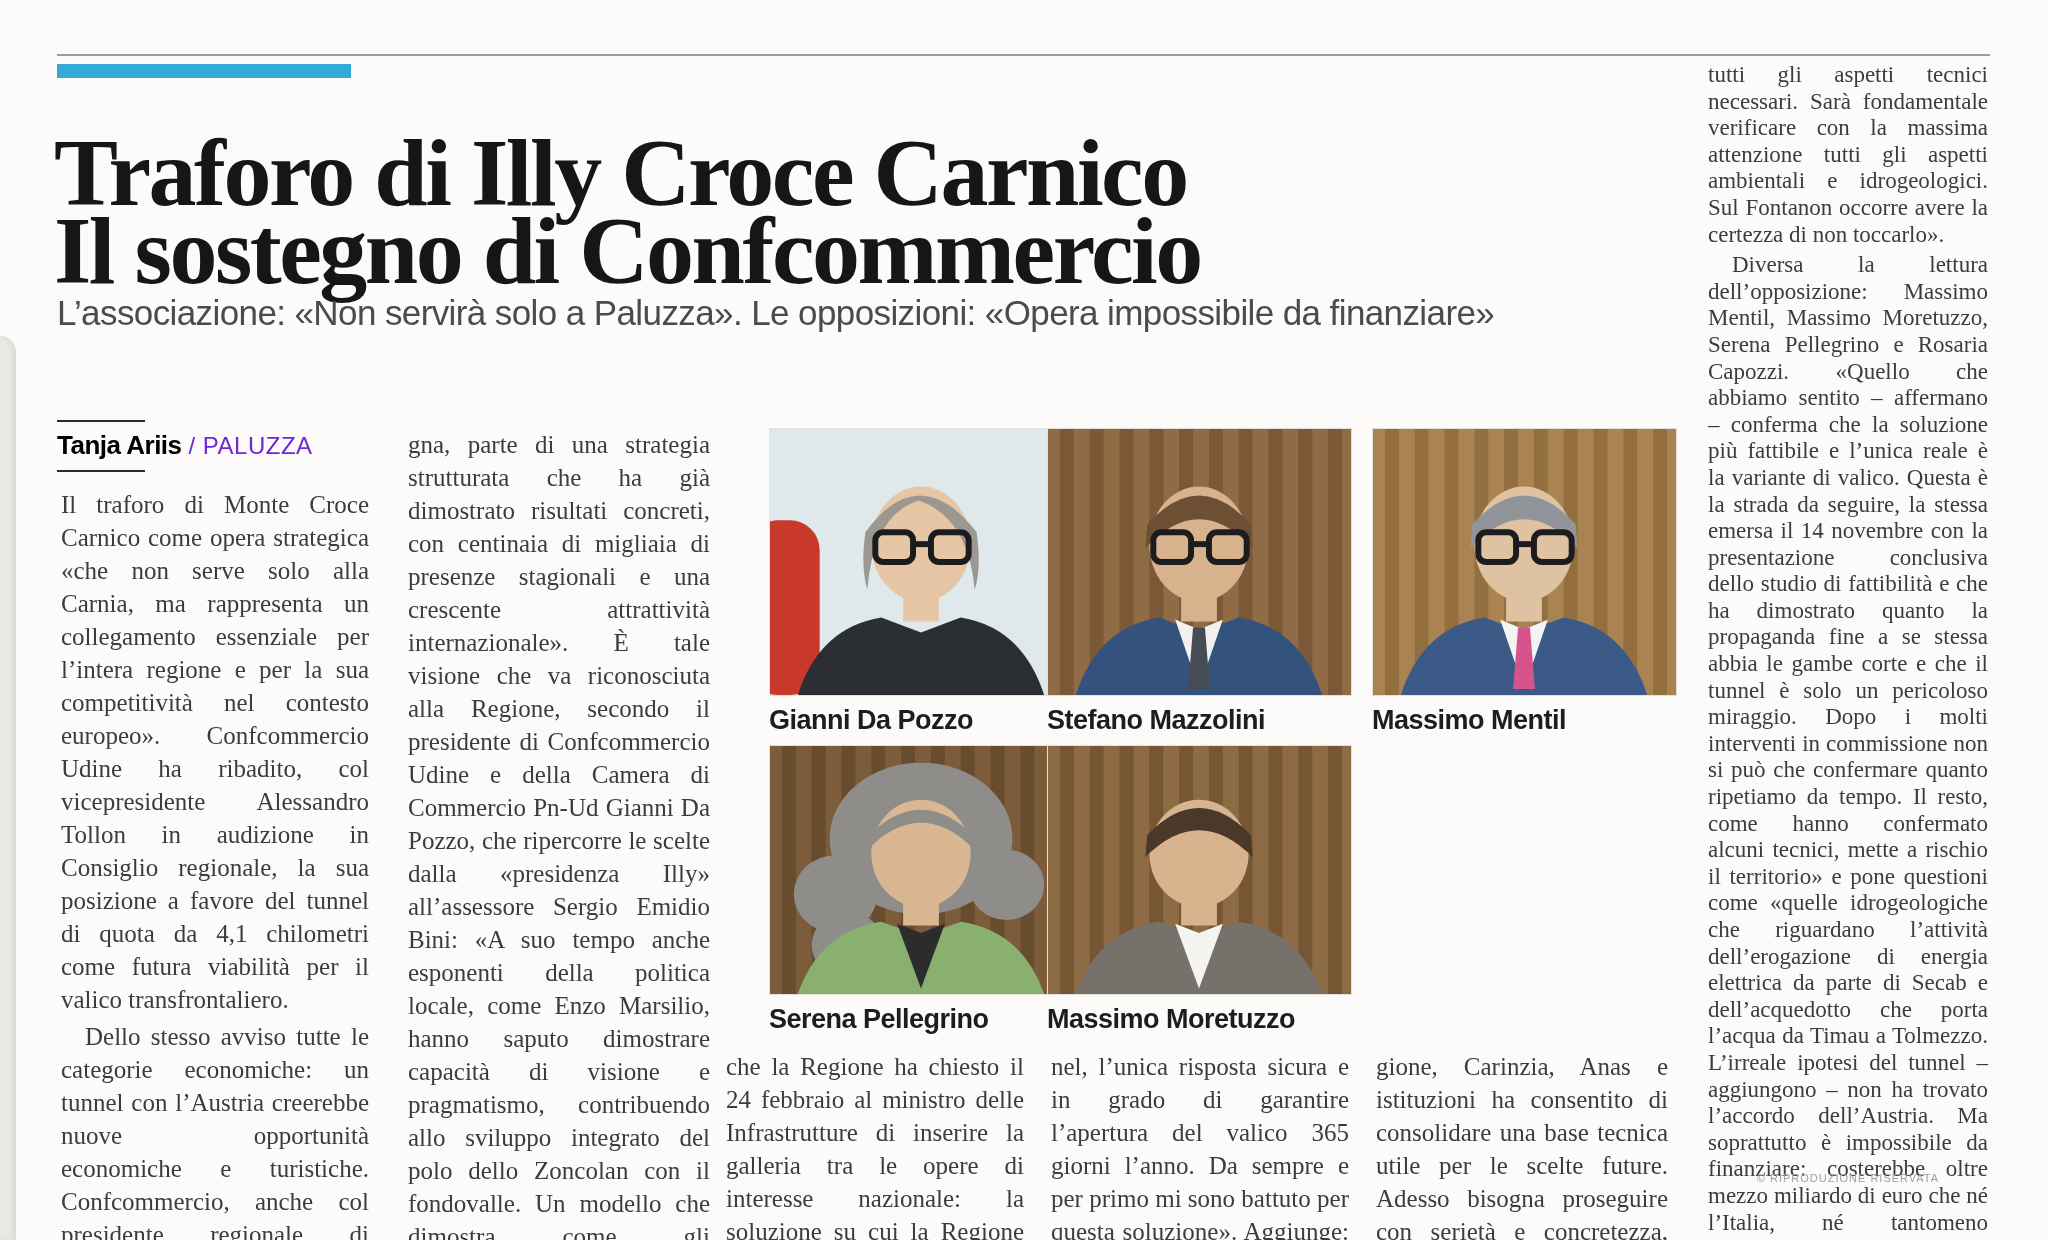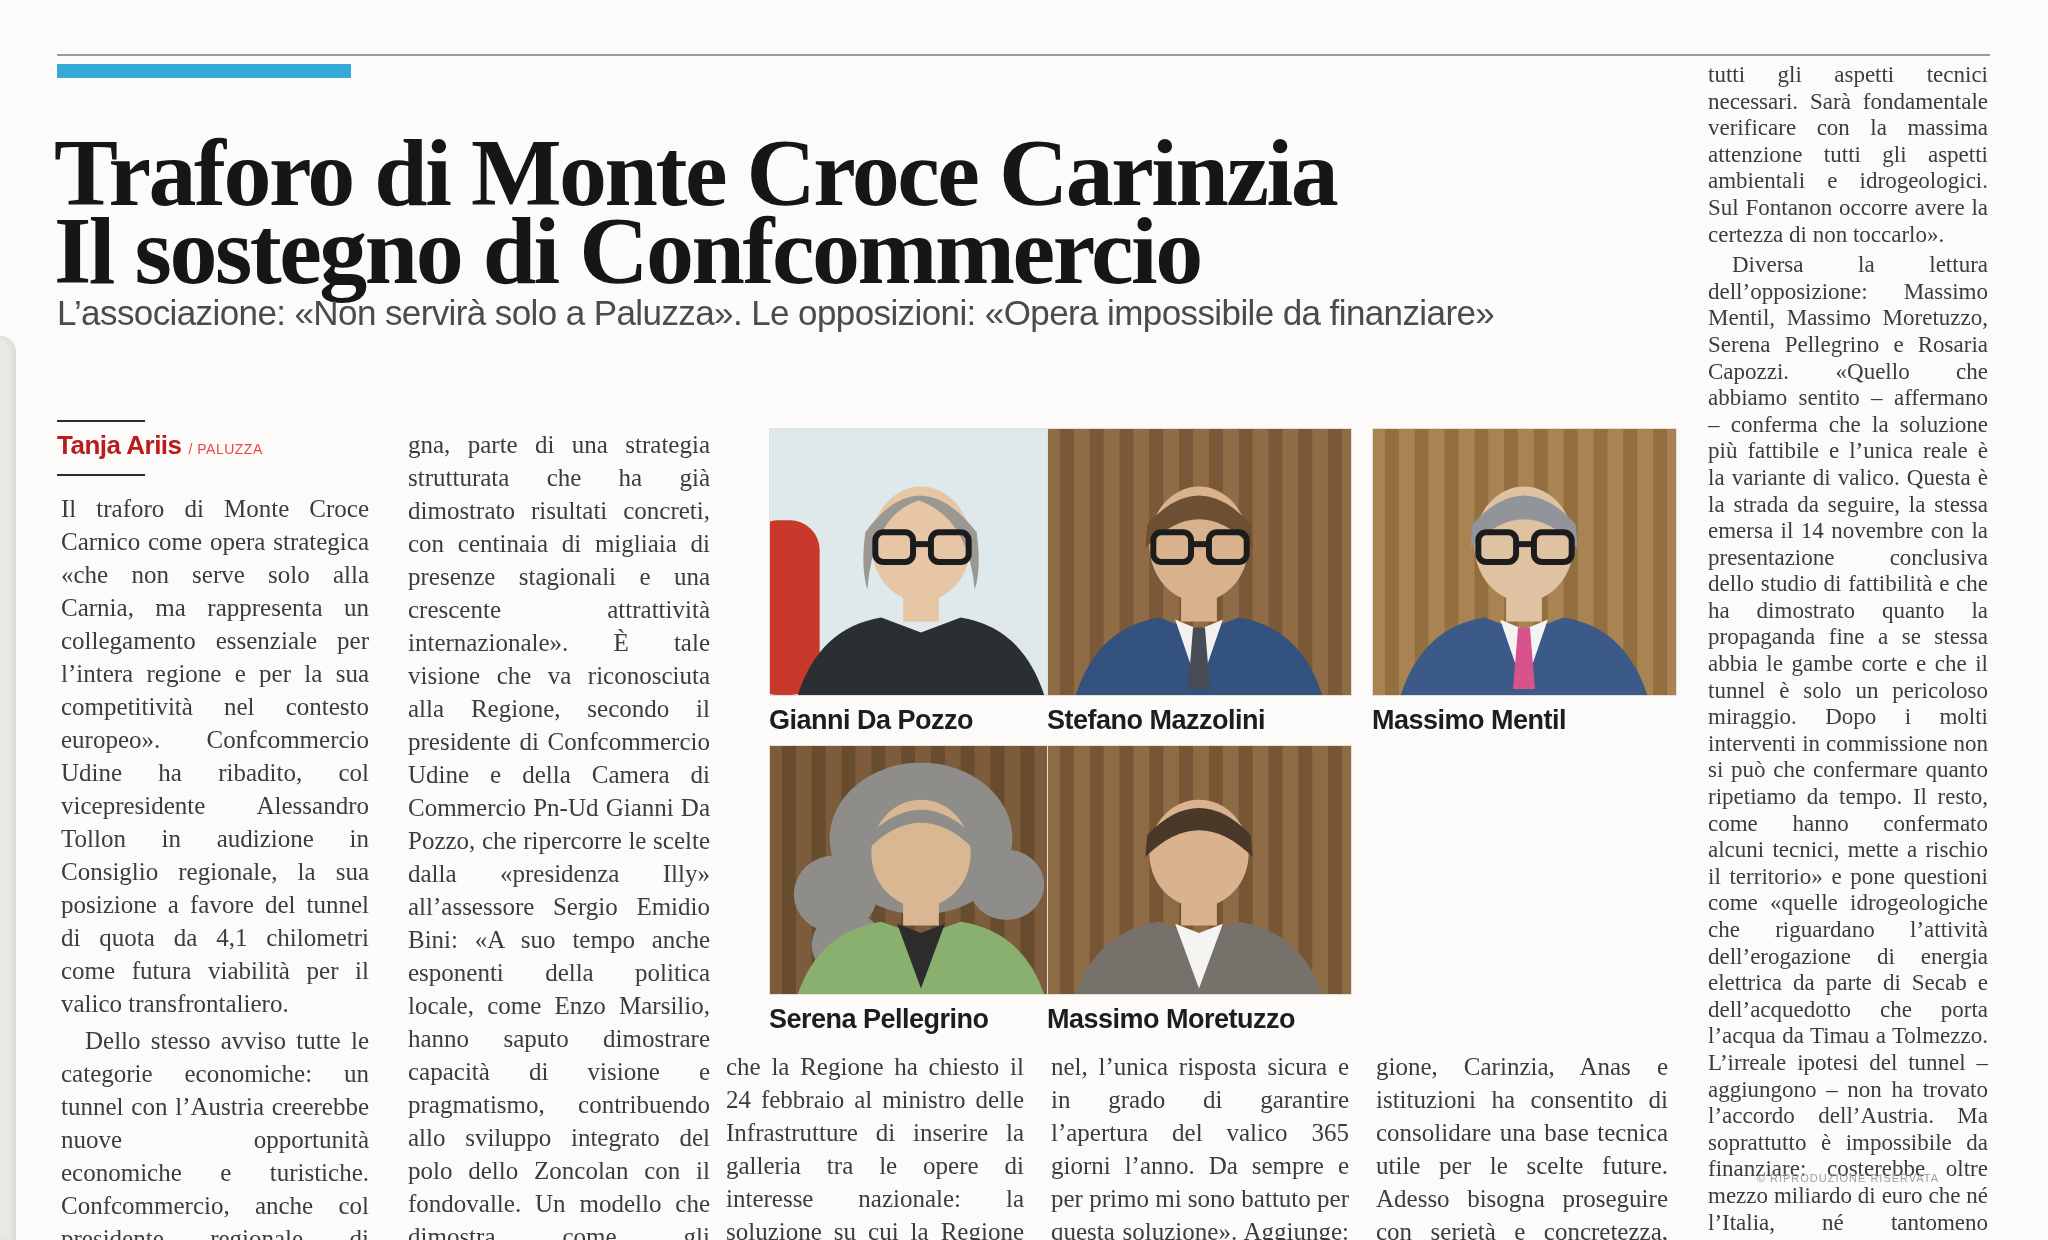--- a/index.html
+++ b/index.html
@@ -20,43 +20,43 @@
   .body-col p.indent{text-indent:24px;}
   .col1{left:57px;top:420px;width:316px;}
   .col2{left:404px;top:424px;width:310px;}
   .col3{left:722px;top:1046px;width:306px;}
   .col4{left:1047px;top:1046px;width:306px;}
   .col5{left:1372px;top:1046px;width:300px;}
   .col6{left:1704px;top:58px;width:288px;font-size:23px;line-height:26.6px;}
   .byline-block{margin-bottom:16px;}
   .byline-rule{width:88px;height:2px;background:#2a2a2a;}
   .byline-line{padding:7px 0 8px 0;font-family:"Liberation Sans",sans-serif;}
-  .byline-author{font-weight:700;font-size:26px;color:#b91c1c;letter-spacing:-0.5px;}
-  .byline-loc{font-size:14px;color:#ef4444;letter-spacing:0.5px;}
+  .byline-author{font-weight:700;font-size:26px;color:#000000;letter-spacing:-0.5px;}
+  .byline-loc{font-size:24px;color:#6d28d9;letter-spacing:0.5px;}
   .photo-cell{position:absolute;width:305px;}
   .cell-r1{top:428px;} .cell-r2{top:745px;}
   .cell-c1{left:722px;padding-left:47px;} .cell-c2{left:1047px;} .cell-c3{left:1372px;}
   .photo{width:305px;height:268px;border:1px solid #e2e0dd;box-sizing:border-box;overflow:hidden;background:#ccc;}
   .cell-r2 .photo{height:250px;}
   .photo svg{display:block;width:100%;height:100%;}
   .caption{margin-top:9px;font-family:"Liberation Sans",sans-serif;font-weight:700;
            font-size:27px;color:#1d1d1d;letter-spacing:-0.5px;}
   .copyright{position:absolute;left:1704px;top:1172px;width:288px;text-align:center;
              font-family:"Liberation Sans",sans-serif;font-size:11px;color:#a0a09e;letter-spacing:1px;}
 </style>
 </head>
 <body>
 
 <div class="page">
 
   <div class="side-page"></div>
   <div class="top-rule"></div>
   <div class="kicker-bar" style="background: rgb(53, 170, 215);"></div>
 
-  <h1 class="headline"><span>Traforo di Monte Croce Carinzia</span><br><span>Il sostegno di Confcommercio</span></h1>
+  <h1 class="headline"><span>Traforo di Illy Croce Carnico</span><br><span>Il sostegno di Confcommercio</span></h1>
 
   <div class="deck">L’associazione: «Non servirà solo a Paluzza». Le opposizioni: «Opera impossibile da finanziare»</div>
 
   <div class="body-col col1">
     <div class="byline-block">
       <div class="byline-rule"></div>
       <div class="byline-line">
         <span class="byline-author">Tanja Ariis</span>
         <span class="byline-loc">/ PALUZZA</span>
       </div>

